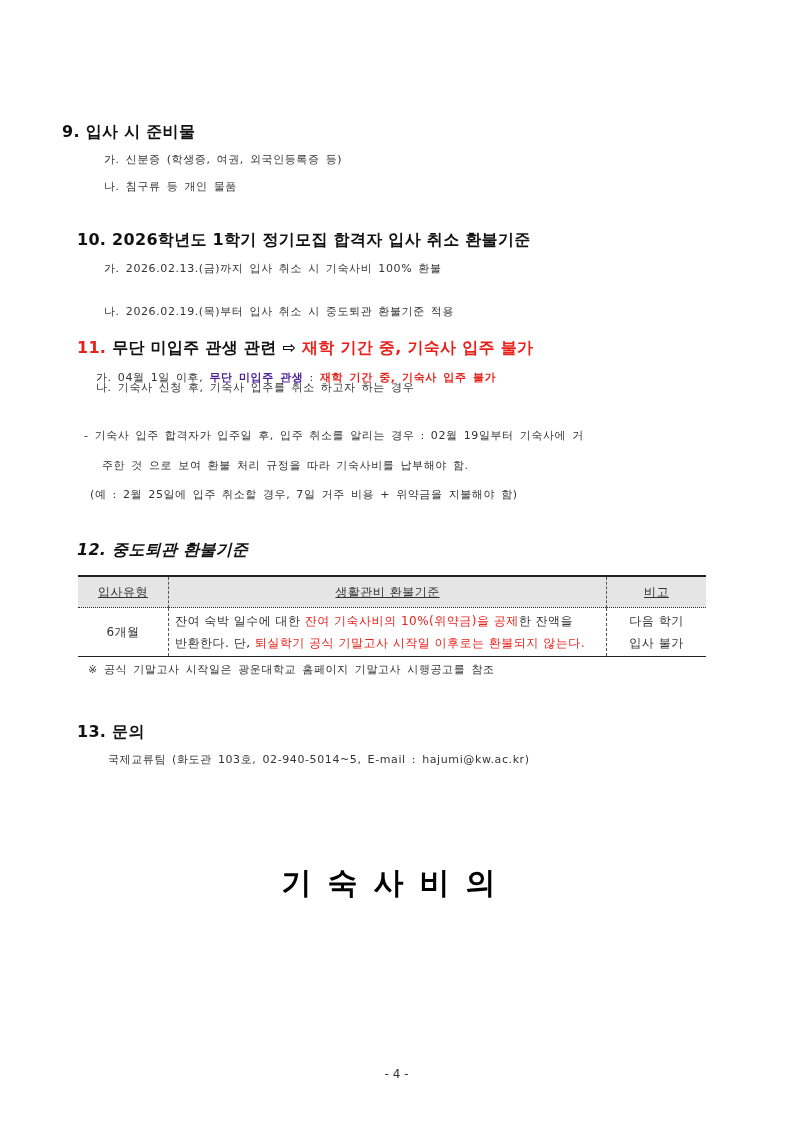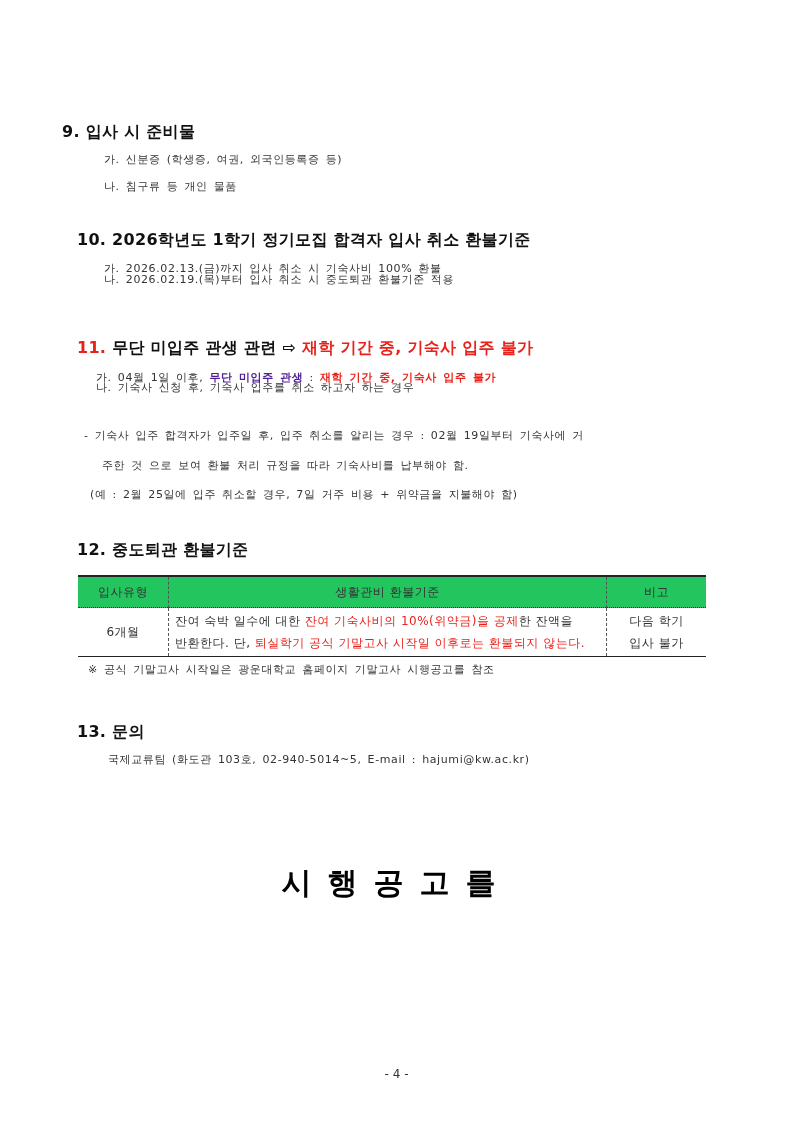--- a/index.html
+++ b/index.html
@@ -11,22 +11,22 @@
   .abs { position: absolute; white-space: nowrap; }
   .h { font-weight: bold; font-size: 16px; color: #111; letter-spacing: 0.3px; }
   .t { font-size: 11px; color: #333; letter-spacing: 0.6px; word-spacing: 2px; }
   .red { color: #e8221b; }
   .bold { font-weight: bold; color: #4c1d95; }
   table.refund {
     position: absolute; left: 78px; top: 575px; width: 628px;
     border-collapse: collapse; font-size: 12px; color: #333; letter-spacing: 0.5px;
   }
   table.refund th {
-    background: #22c55e; font-weight: normal; height: 28px;
-    border-top: 2px solid #222; border-bottom: 1px dotted #333;
+    background: #e5e5e5; font-weight: normal; height: 28px;
+    border-top: 2px solid #222; border-bottom: 1px dotted #333; text-decoration: underline;
   }
   table.refund td { height: 46px; border-bottom: 1.5px solid #222; }
   table.refund .sep { border-right: 1px dashed #555; }
   table.refund .c { text-align: center; }
   table.refund .body { padding-left: 6px; line-height: 22px; }
   table.refund .note { text-align: center; line-height: 22px; }
   .closing {
     position: absolute; left: 0; width: 793px; top: 863px; text-align: center;
     font-size: 30px; font-weight: bold; letter-spacing: 16px; color: #000;
   }
@@ -37,40 +37,40 @@
 </style>
 </head>
 <body>
 
 <div class="abs h" style="left:62px; top:122px;">9. 입사 시 준비물</div>
 <div class="abs t" style="left:104px; top:152px;">가. 신분증 (학생증, 여권, 외국인등록증 등)</div>
 <div class="abs t" style="left:104px; top:179px;">나. 침구류 등 개인 물품</div>
 
 <div class="abs h" style="left:77px; top:230px;">10. 2026학년도 1학기 정기모집 합격자 입사 취소 환불기준</div>
 <div class="abs t" style="left:104px; top:261px;">가. 2026.02.13.(금)까지 입사 취소 시 기숙사비 100% 환불</div>
-<div class="abs t" style="left:104px; top:272px;text-align:right;">나. 2026.02.19.(목)부터 입사 취소 시 중도퇴관 환불기준 적용</div>
+<div class="abs t" style="left:104px; top:304px;text-align:right;">나. 2026.02.19.(목)부터 입사 취소 시 중도퇴관 환불기준 적용</div>
 
 <div class="abs h" style="left:77px; top:338px;">
   <span class="red">11.</span>
   <span>무단 미입주 관생 관련</span>
   <span>⇨</span>
   <span class="red">재학 기간 중, 기숙사 입주 불가</span>
 </div>
 <div class="abs t" style="left:96px; top:370px;">
   <span>가. 04월 1일 이후,</span>
   <span class="bold">무단 미입주 관생</span>
   <span>:</span>
   <span class="red bold" style="color:#e8221b;">재학 기간 중, 기숙사 입주 불가</span>
 </div>
 <div class="abs t" style="left:96px; top:380px;">나. 기숙사 신청 후, 기숙사 입주를 취소 하고자 하는 경우</div>
 <div class="abs t" style="left:84px; top:428px;">- 기숙사 입주 합격자가 입주일 후, 입주 취소를 알리는 경우 : 02월 19일부터 기숙사에 거</div>
 <div class="abs t" style="left:102px; top:458px;">주한 것 으로 보여 환불 처리 규정을 따라 기숙사비를 납부해야 함.</div>
 <div class="abs t" style="left:90px; top:487px;">(예 : 2월 25일에 입주 취소할 경우, 7일 거주 비용 + 위약금을 지불해야 함)</div>
 
-<div class="abs h" style="left:77px; top:540px;">12. 중도퇴관 환불기준</div>
+<div class="abs h" style="left:77px; top:540px;font-style:italic;">12. 중도퇴관 환불기준</div>
 
 <table class="refund">
   <thead>
     <tr>
       <th class="sep" style="width:88px;">입사유형</th>
       <th class="sep">생활관비 환불기준</th>
       <th style="width:97px;">비고</th>
     </tr>
   </thead>
   <tbody>
@@ -85,15 +85,15 @@
         <div>입사 불가</div>
       </td>
     </tr>
   </tbody>
 </table>
 <div class="abs t" style="left:88px; top:662px;">※ 공식 기말고사 시작일은 광운대학교 홈페이지 기말고사 시행공고를 참조</div>
 
 <div class="abs h" style="left:77px; top:722px;">13. 문의</div>
 <div class="abs t" style="left:108px; top:752px;">국제교류팀 (화도관 103호, 02-940-5014~5, E-mail : hajumi@kw.ac.kr)</div>
 
-<div class="closing">시행공고를</div>
+<div class="closing">기숙사비의</div>
 
 <div class="page">- 4 -</div>
 
 </body></html>

